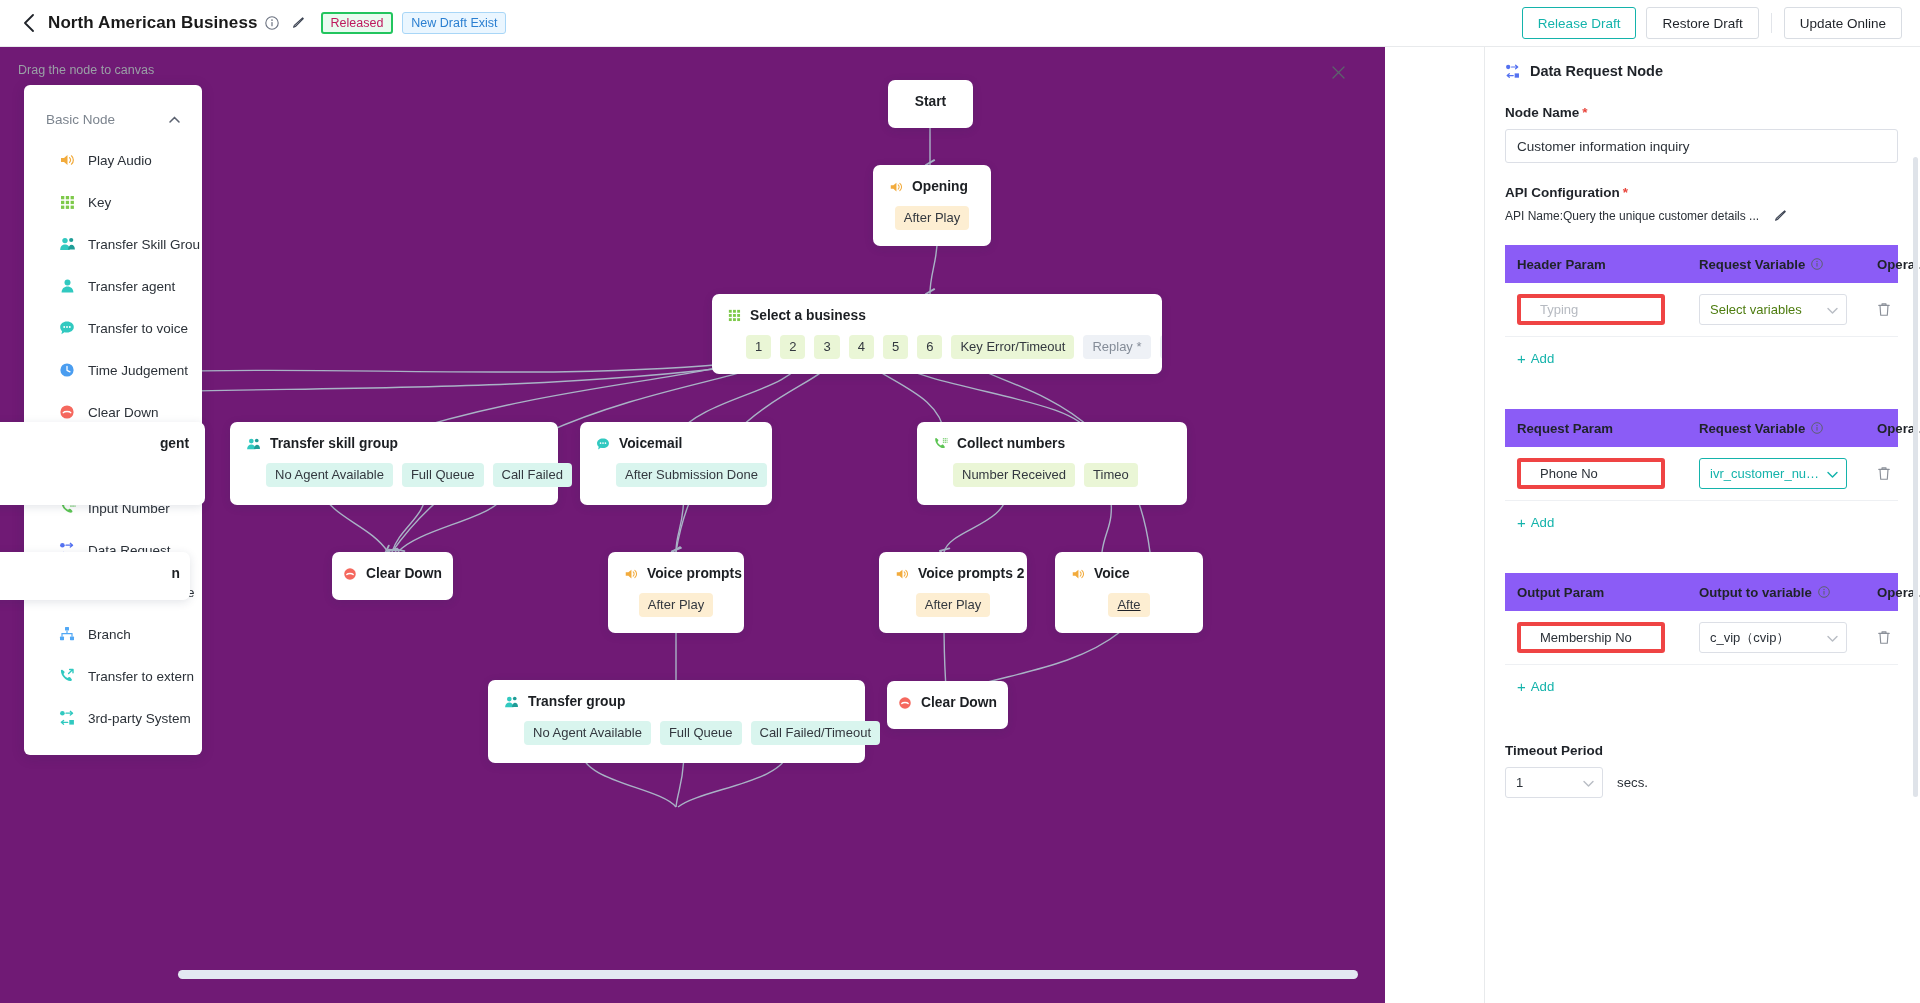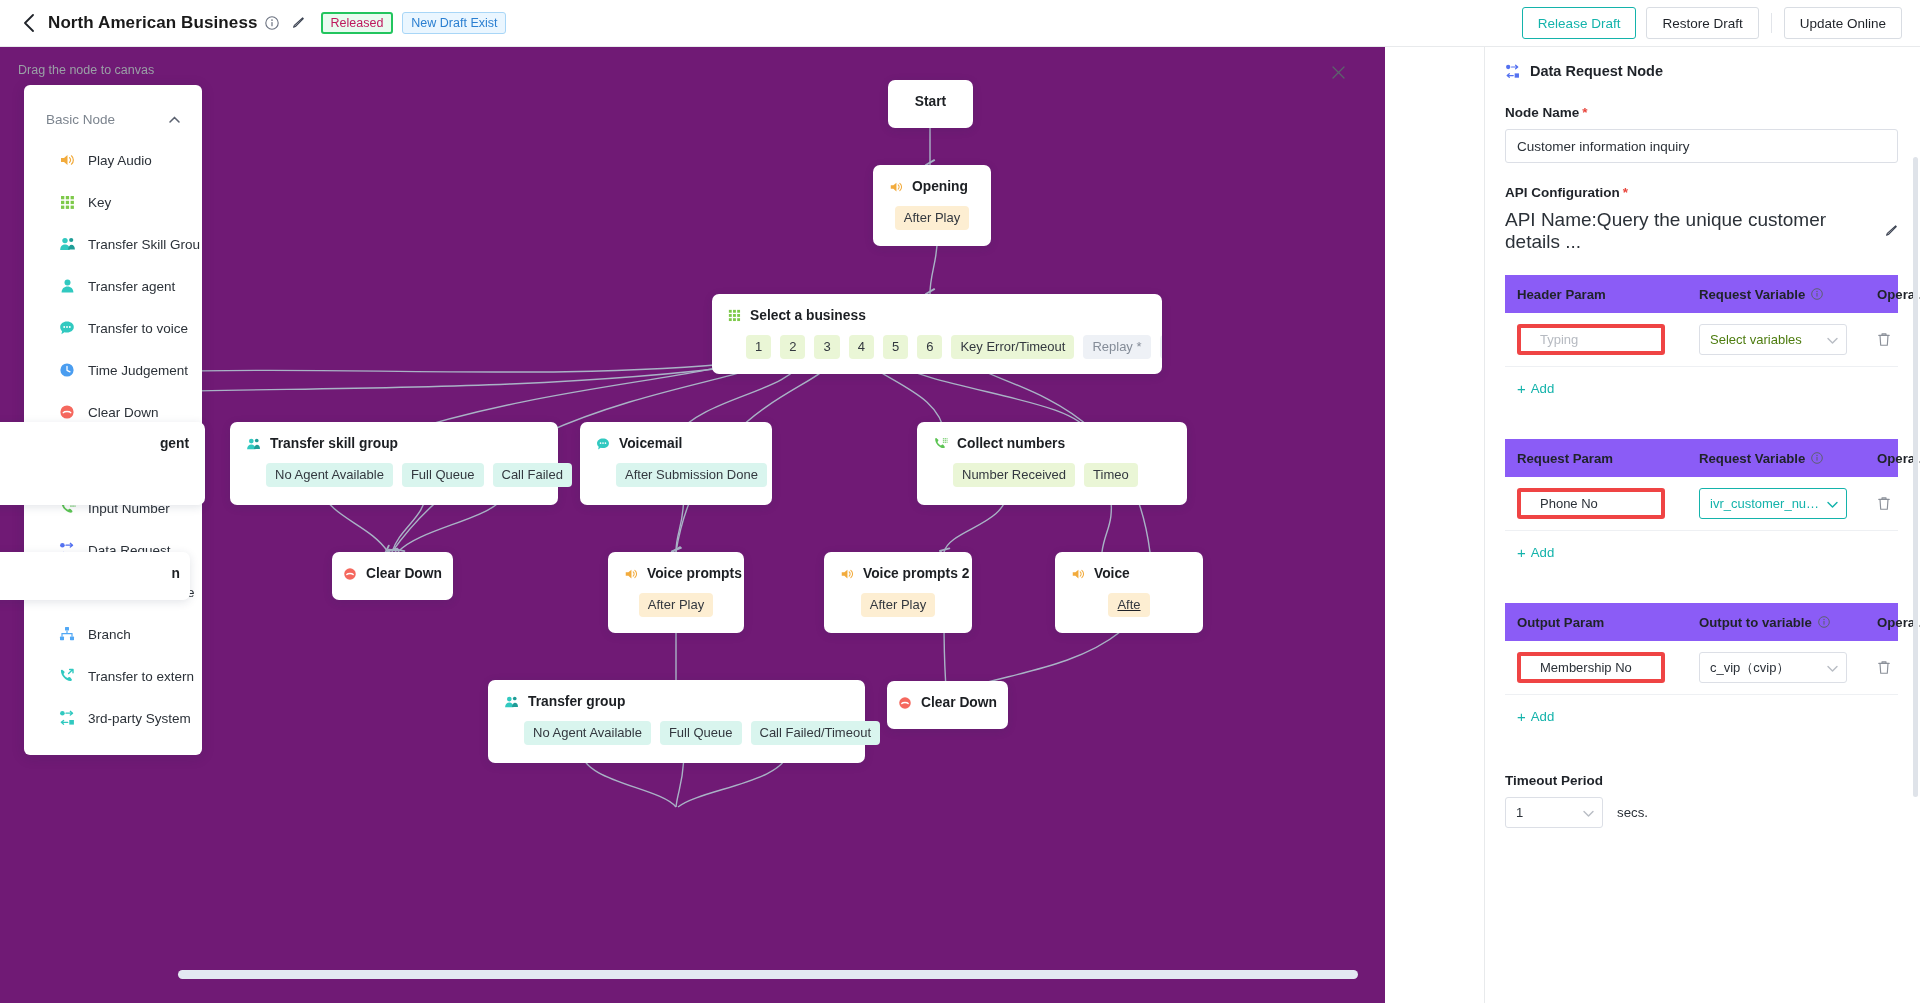--- a/index.html
+++ b/index.html
@@ -119,21 +119,21 @@
   .panel-title { font-size:14.5px; font-weight:700; color:#1f2329; }
   .panel-body { padding: 26px 22px 0 20px; }
   .field-label { font-size:13.5px; font-weight:700; color:#1f2329; margin-bottom:9px; }
   .req { color:#e8453c; margin-left:3px; font-weight:700; }
   .text-input {
     width:100%; height:34px; border:1px solid #dcdfe6; border-radius:3px;
     padding:0 11px; font-size:13.5px; color:#2b3138;
     font-family:"Liberation Sans", sans-serif; outline:none; background:#fff;
   }
   .text-input::placeholder { color:#b6bac1; }
-  .api-line { display:flex; align-items:center; font-size:19px; color:#2b3138; margin-top:2px; }
+  .api-line { display:flex; align-items:flex-start; font-size:12px; color:#2b3138; margin-top:2px; }
   .api-line .edit-ico { margin-left:14px; color:#3d4453; cursor:pointer; display:flex; }
   .tip {
     margin-top:13px; background:#e6fbf7; border:1px solid #b9ece3;
     border-radius:3px; padding:9px 13px; font-size:13px; color:#2b3138;
   }
   .tip a { color:#2f6fe0; text-decoration:none; cursor:pointer; }
 
   .ptable { margin-top:22px; }
   .ptable-head {
     display:flex; align-items:center; background:#8b5cf6; height:38px;
@@ -598,21 +598,21 @@
             <path d="M12.4 3.8 A5.5 5.5 0 0 1 12.4 12.2" fill="none" stroke="#f2ab3c" stroke-width="1.2" stroke-linecap="round"></path>
           </svg>
       </span>
       <span>Voice prompts</span>
     </div>
     <div class="node-ports" style="justify-content:center;">
       <span class="port amber">After Play</span>
     </div>
   </div>
 
-  <div class="node" style="left:824px; top:505px; width:148px; height:81px;">
+  <div class="node" style="left:879px; top:505px; width:148px; height:81px;">
     <div class="node-head">
       <span class="nico">
         <svg width="14" height="14" viewBox="0 0 16 16">
             <path d="M2 6 H5 L8.5 3 V13 L5 10 H2 Z" fill="#f2ab3c"></path>
             <path d="M10.5 5.6 A3.2 3.2 0 0 1 10.5 10.4" fill="none" stroke="#f2ab3c" stroke-width="1.2" stroke-linecap="round"></path>
             <path d="M12.4 3.8 A5.5 5.5 0 0 1 12.4 12.2" fill="none" stroke="#f2ab3c" stroke-width="1.2" stroke-linecap="round"></path>
           </svg>
       </span>
       <span>Voice prompts 2</span>
     </div>

